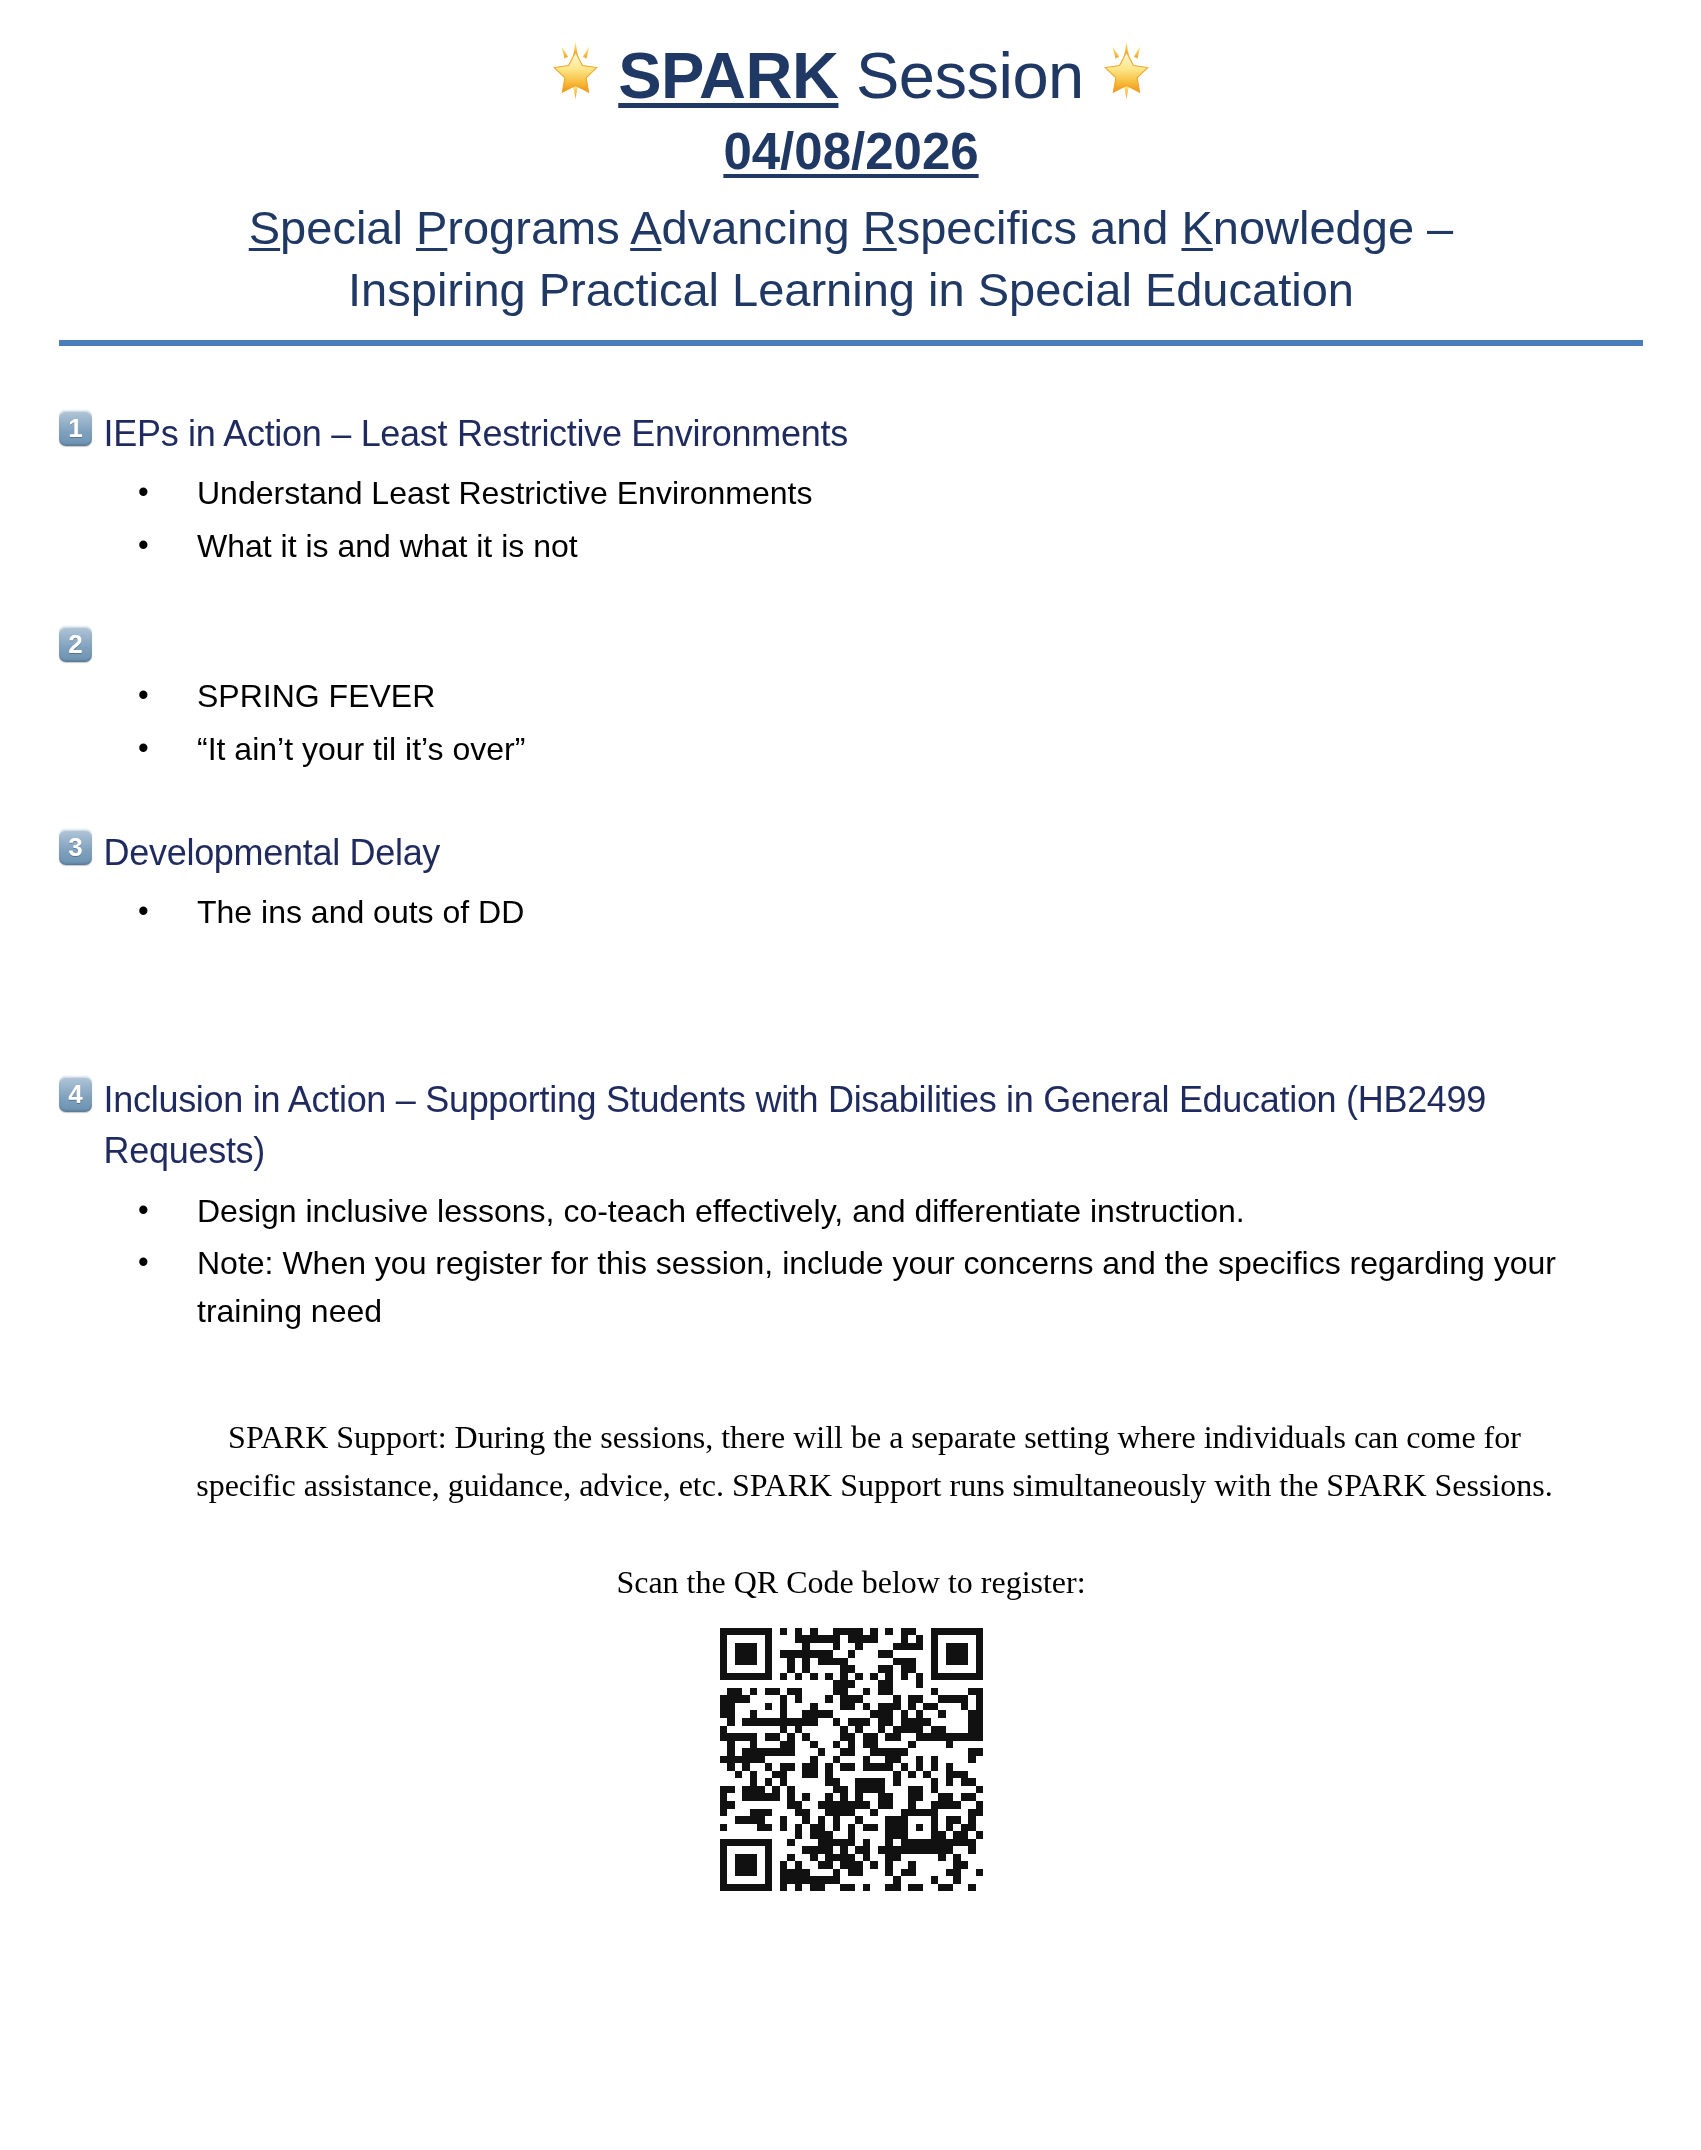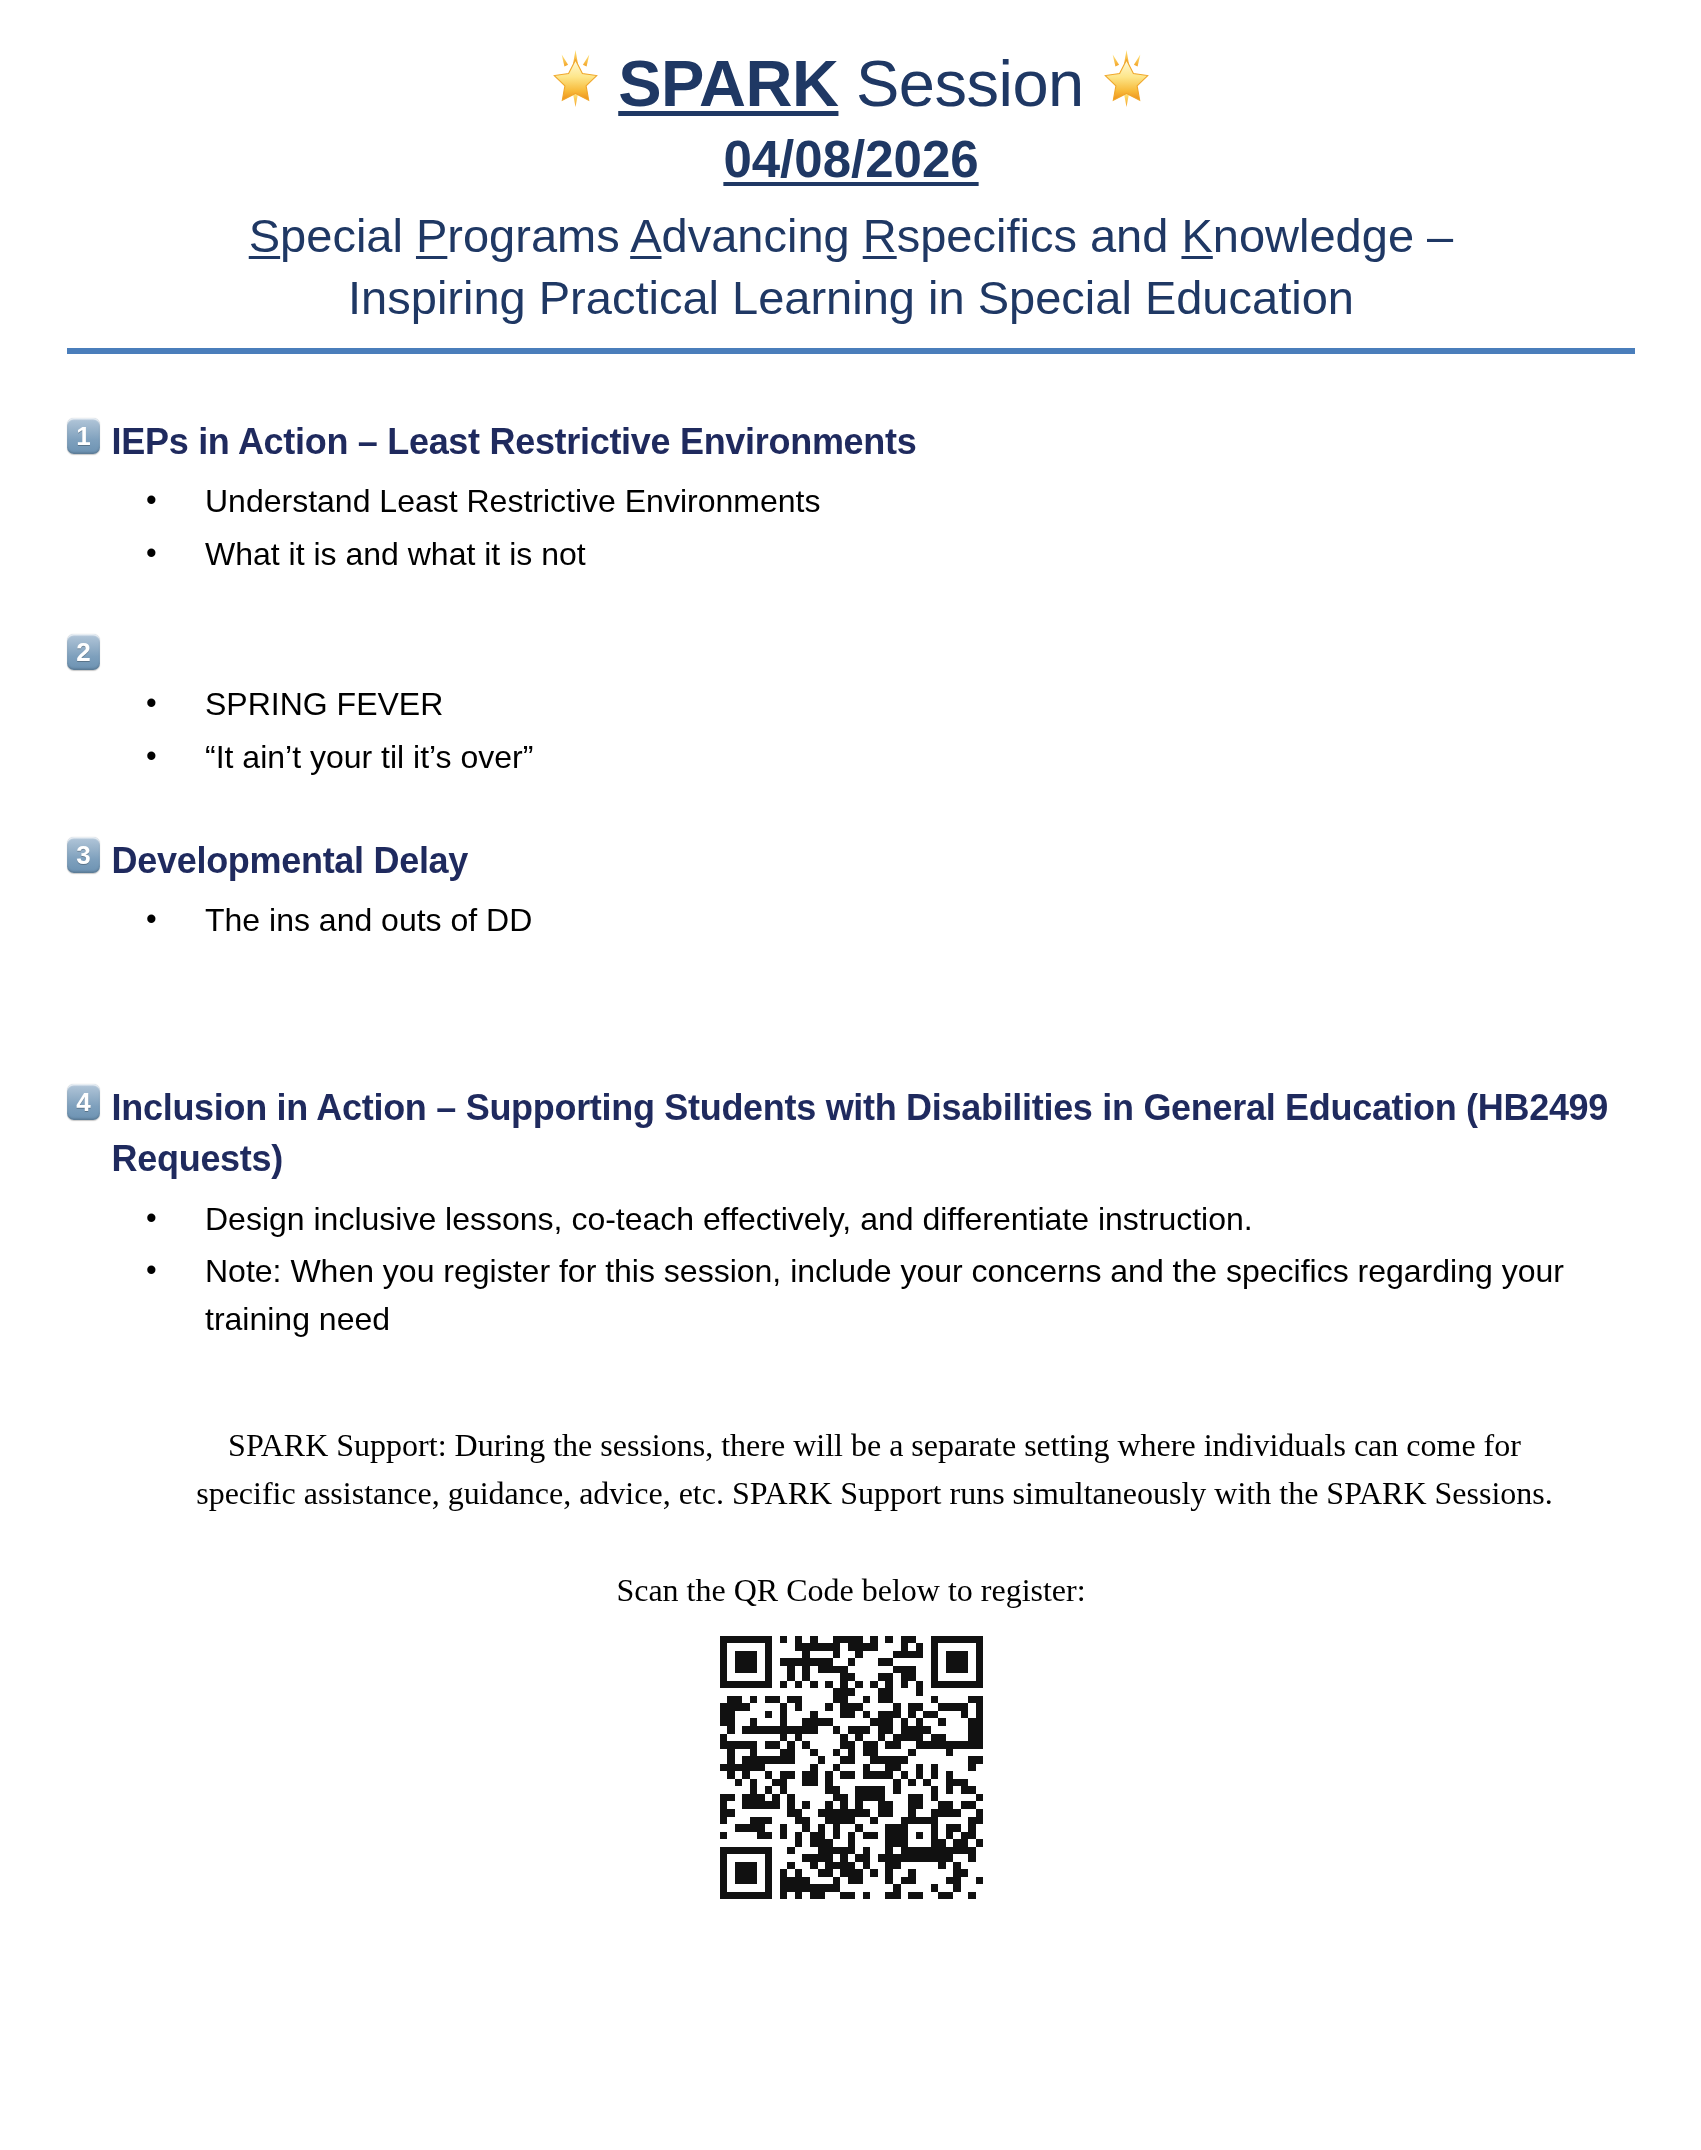--- a/index.html
+++ b/index.html
@@ -15,21 +15,21 @@
     -webkit-font-smoothing: antialiased;
     overflow: hidden;
     position: relative;
   }
 
   .page {
     width: 1702px;
     height: 2006px;
     position: relative;
     box-sizing: border-box;
-    padding: 12px;
+    padding: 4px;
     border-radius: 28px;
   }
 
   
   .header {
     padding-top: 37px;
     text-align: center;
   }
 
   .title-line {
@@ -113,21 +113,21 @@
     font-family: "Liberation Sans", "DejaVu Sans", sans-serif;
     font-size: 26px;
     font-weight: bold;
     line-height: 36px;
     text-align: center;
     text-shadow: 0 0.5px 0.5px rgba(0,0,0,.25);
   }
   .section-title {
     font-family: "Liberation Sans", "DejaVu Sans", sans-serif;
     font-size: 36px;
-    font-weight: bold;
+    font-weight: normal;
     color: #1F2A5E;
     line-height: 1.42;
     letter-spacing: -0.3px;
   }
 
   ul.bullets {
     list-style: none;
     margin: 11.6px 0 0 0;
     padding: 0 0 0 79px;
   }

